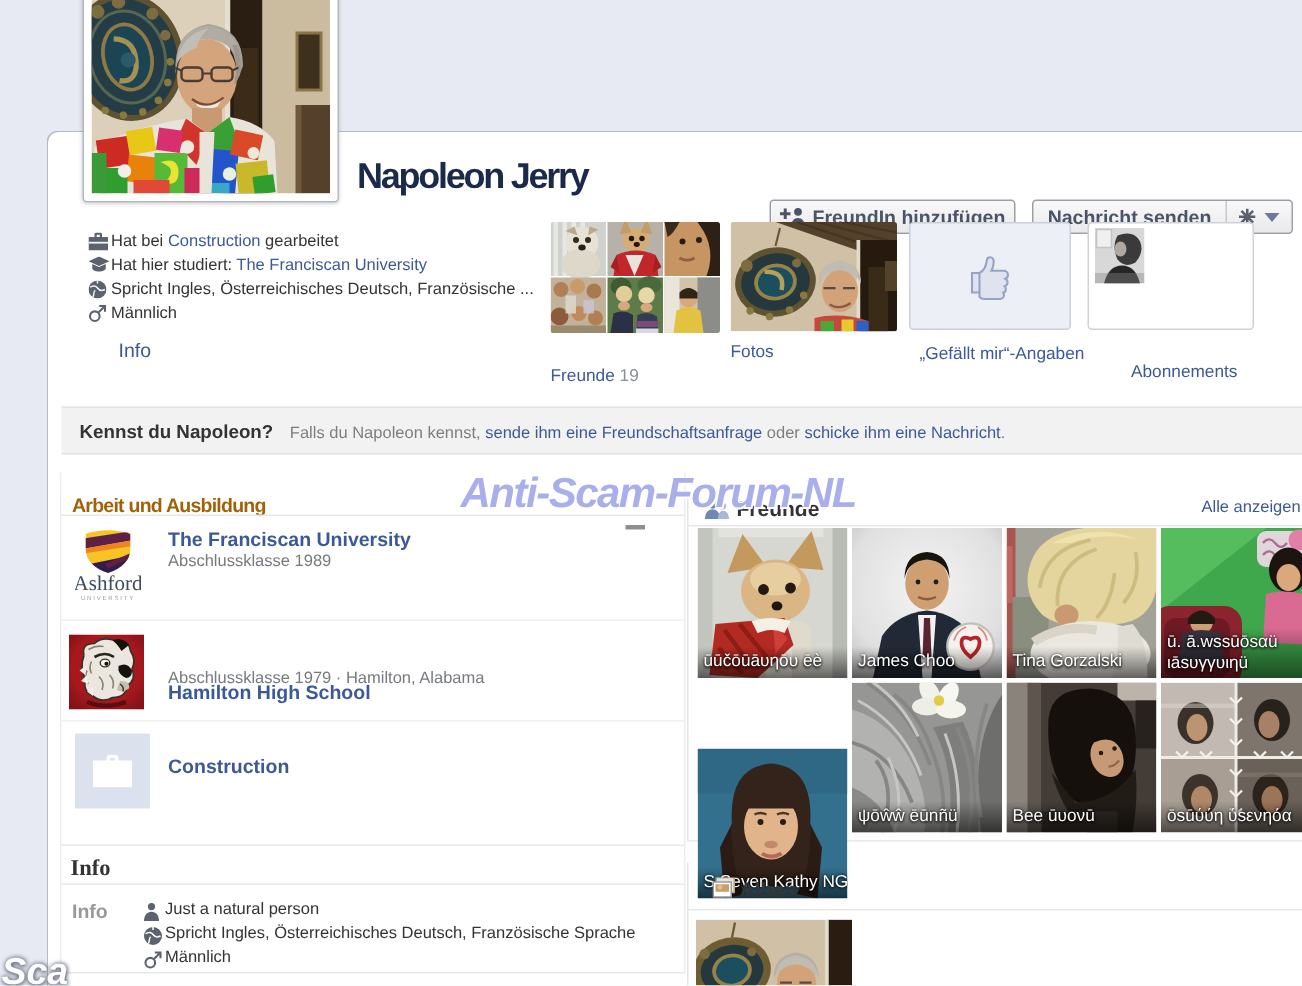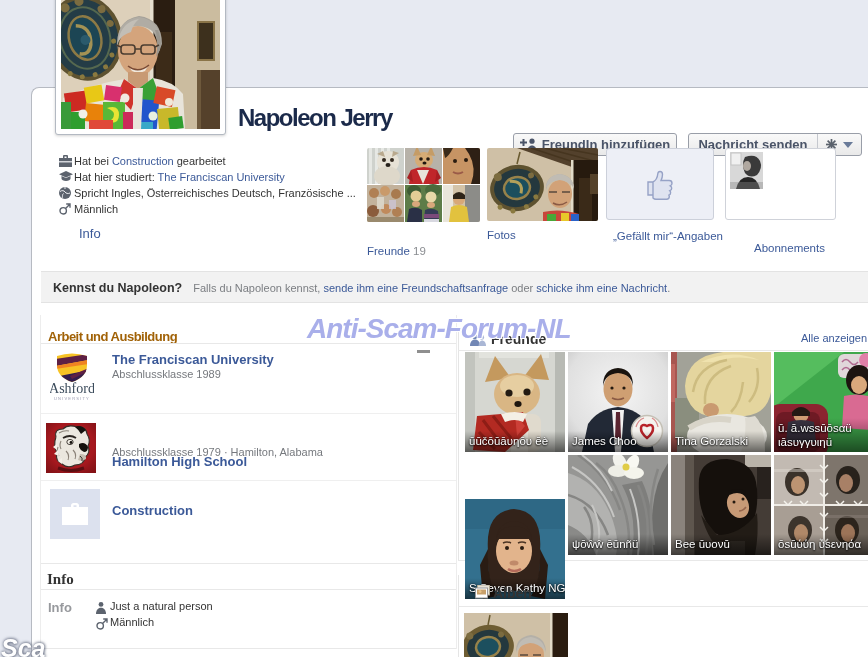--- a/index.html
+++ b/index.html
@@ -265,20 +265,24 @@
 
 <div class="abs hline" style="left:41px;top:563px;width:415px;"></div>
 <div class="abs" style="left:47px;top:571px;font-size:15px;font-weight:bold;color:#333;font-family:'Liberation Serif',serif;">Info</div>
 <div class="abs hline" style="left:41px;top:589px;width:415px;"></div>
 <div class="abs" style="left:48px;top:600px;font-size:13px;font-weight:bold;color:#97999d;">Info</div>
 <div class="abs" style="left:96px;top:600px;font-size:11px;color:#333;">
   <div style="position:relative;padding-left:14px;height:16px;"><svg width="10" height="12" viewBox="0 0 10 12" style="position:absolute;left:0;top:2px;">
         <circle cx="5" cy="2.4" r="2.4" fill="#5c636e"></circle>
         <path d="M0 12c0-3.8 2-6.2 5-6.2s5 2.4 5 6.2z" fill="#5c636e"></path>
       </svg>Just a natural person</div>
+  <div style="position:relative;padding-left:14px;height:16px;"><svg width="12" height="12" viewBox="0 0 12 12" style="position:absolute;left:0;top:2px;">
+        <circle cx="6" cy="6" r="6" fill="#5c636e"></circle>
+        <path d="M1 4.5c2-1.5 4-1 5 .5s3 2 5 1M6 0v2M3 11c1-2 0-3.5 1.5-4.5" stroke="#fff" stroke-width="1" fill="none"></path>
+      </svg>Spricht Ingles, Österreichisches Deutsch, Französische Sprache</div>
   <div style="position:relative;padding-left:14px;height:16px;"><svg width="12" height="12" viewBox="0 0 12 12" style="position:absolute;left:0;top:2px;">
         <circle cx="4.2" cy="7.8" r="3.2" fill="none" stroke="#5c636e" stroke-width="1.4"></circle>
         <path d="M6.8 5.2L11 1M7.2 1H11v3.8" stroke="#5c636e" stroke-width="1.4" fill="none"></path>
       </svg>Männlich</div>
 </div>
 <div class="abs hline" style="left:41px;top:648px;width:415px;"></div>
 
 <div class="abs" style="left:458px;top:330px;width:1px;height:231px;background:#e5e5e5;"></div>
 <div class="abs hline" style="left:458px;top:560px;width:410px;"></div>
 <svg class="abs" style="left:470px;top:333px;" width="17" height="14" viewBox="0 0 17 14">

